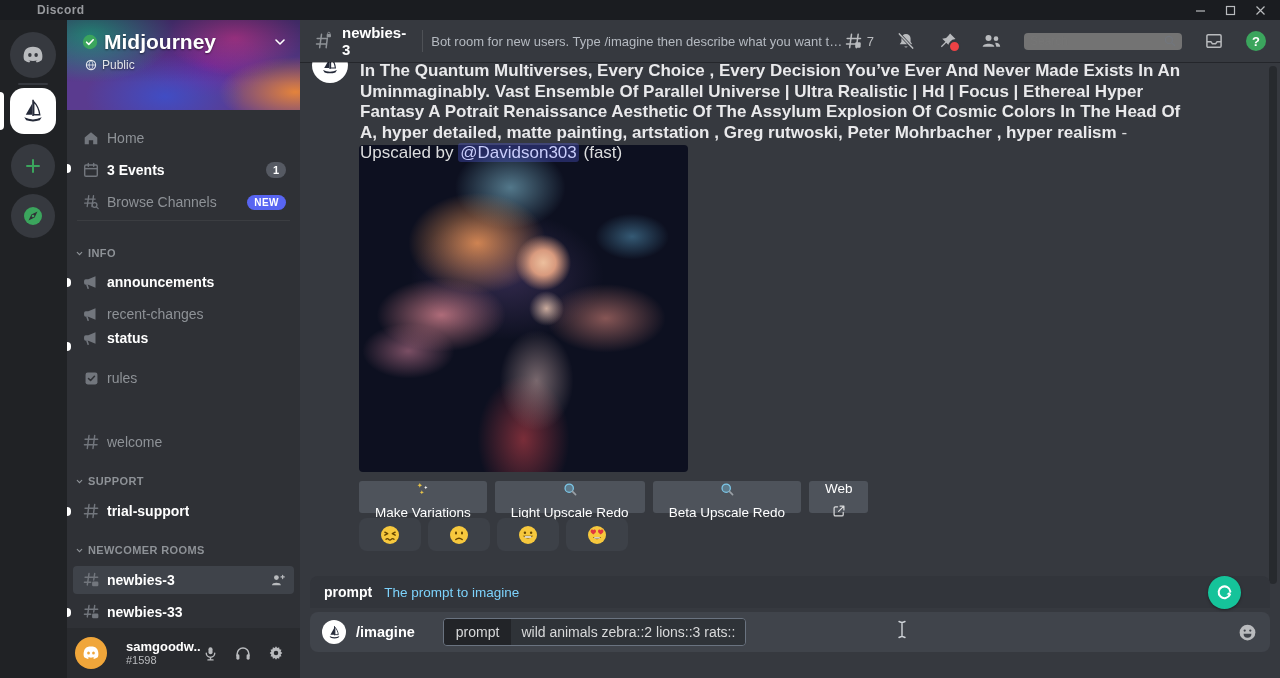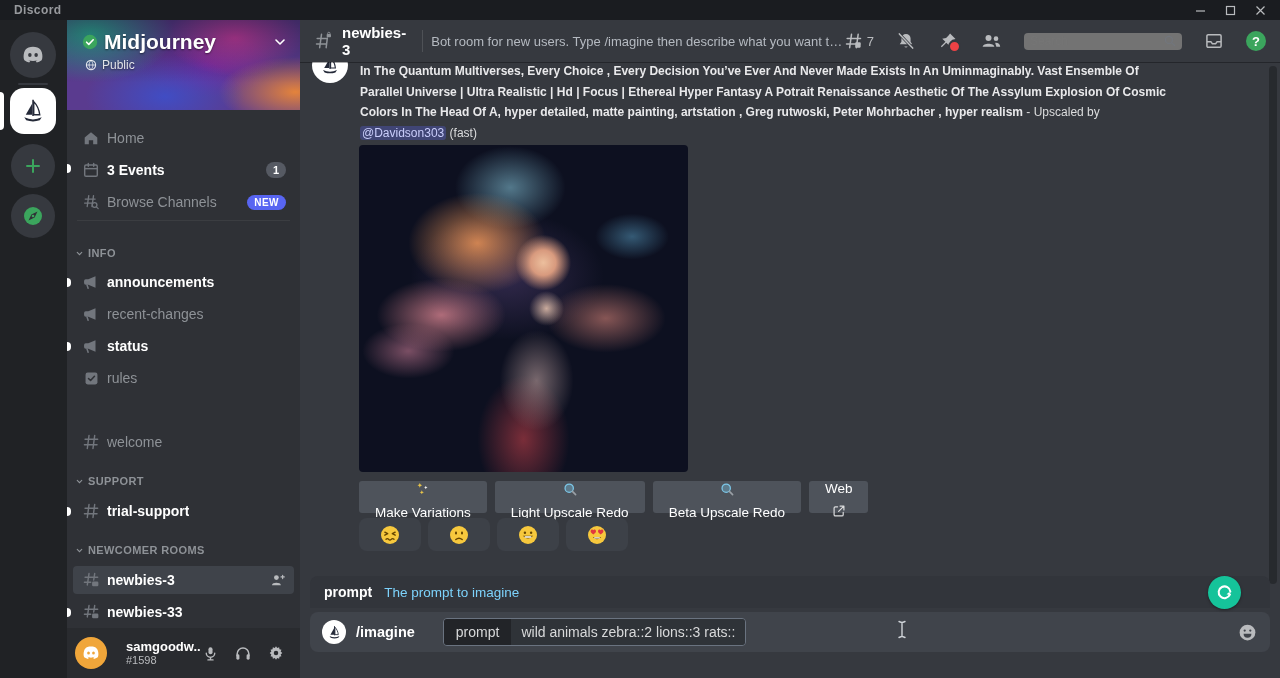--- a/index.html
+++ b/index.html
@@ -2,21 +2,21 @@
 <html><head>
 <meta charset="utf-8">
 <style>
   html,body{margin:0;padding:0;background:#000;}
   .app{position:relative;width:1280px;height:678px;background:#36393f;overflow:hidden;
        font-family:"Liberation Sans",sans-serif;color:#dcddde;font-size:14px;}
   svg{display:block}
 
   
   .titlebar{position:absolute;top:0;left:0;right:0;height:20px;background:#1a1c20;display:flex;align-items:center;z-index:20;}
-  .tb-title{margin-left:14px;font-size:12px;font-weight:bold;color:#97999d;letter-spacing:.4px;}
+  .tb-title{margin-left:37px;font-size:12px;font-weight:bold;color:#97999d;letter-spacing:.4px;}
   .tb-controls{margin-left:auto;display:flex;align-items:center;gap:14px;margin-right:12px;color:#b9bbbe;}
   .tb-btn{width:16px;height:14px;display:flex;align-items:center;justify-content:center;}
 
   
   .rail{position:absolute;top:20px;left:0;width:67px;bottom:0;background:#202225;z-index:10;}
   .rail-btn{position:absolute;left:10px;width:46px;height:46px;border-radius:50%;background:#36393f;
             display:flex;align-items:center;justify-content:center;color:#b9bbbe;cursor:pointer;}
   .rail-home{top:12px;}
   .rail-sep{position:absolute;top:63px;left:18px;width:30px;height:2px;background:#36393f;border-radius:1px;}
   .rail-mj{top:68px;background:#ffffff;border-radius:14px;}
@@ -78,21 +78,21 @@
           font-size:12px;padding:0 22px 0 6px;font-family:inherit;outline:none;}
   .searchwrap{position:relative;display:flex;align-items:center;}
   .searchwrap .sic{position:absolute;right:5px;color:#72767d;}
   .helpdot{width:20px;height:20px;border-radius:50%;background:#3ba55d;color:#fff;font-weight:bold;font-size:13px;
            display:flex;align-items:center;justify-content:center;cursor:pointer;}
   .pin-dot{position:absolute;right:-3px;bottom:-2px;width:9px;height:9px;border-radius:50%;background:#ed4245;border:2px solid #36393f;}
 
   
   .msg-avatar{position:absolute;left:12px;top:27px;width:36px;height:36px;border-radius:50%;background:#fff;
               display:flex;align-items:center;justify-content:center;z-index:1;}
-  .msg-text{position:absolute;left:60px;top:41px;width:824px;font-size:12px;line-height:20.5px;color:#dcddde;z-index:1;}
+  .msg-text{position:absolute;left:60px;top:41px;width:824px;font-size:17px;line-height:20.5px;color:#dcddde;z-index:1;}
   .msg-text .b{font-weight:bold;color:#e9e9eb;}
   .mention{background:rgba(88,101,242,.3);color:#c9cdfb;border-radius:3px;padding:0 2px;font-weight:500;cursor:pointer;}
   .genimg{position:absolute;left:59px;top:125px;width:329px;height:327px;border-radius:4px;cursor:pointer;
     background:
       radial-gradient(circle at 56% 36%, #ecbf9d 0%, #d89a7e 4.5%, rgba(216,154,126,0) 10%),
       radial-gradient(circle at 57% 50%, rgba(232,196,176,.85) 0%, rgba(232,196,176,0) 7%),
       radial-gradient(ellipse 16% 22% at 54% 72%, rgba(225,190,185,.5), transparent 70%),
       radial-gradient(ellipse 30% 22% at 36% 30%, rgba(238,150,88,.85), transparent 70%),
       radial-gradient(ellipse 24% 18% at 46% 13%, rgba(120,175,195,.65), transparent 70%),
       radial-gradient(ellipse 28% 16% at 25% 52%, rgba(228,138,150,.75), transparent 70%),
@@ -274,21 +274,21 @@
     <div class="chrow" style="top:280px">
       <span class="ci">
           <svg width="18" height="18" viewBox="0 0 20 20">
             <path d="M15 3.5L7 7H4.2A1.9 1.9 0 0 0 2.3 8.9v2.2A1.9 1.9 0 0 0 4.2 13H7l8 3.5Z" fill="currentColor"></path>
             <path d="M5.6 13.4l1.2 3.6" stroke="currentColor" stroke-width="1.7" stroke-linecap="round"></path>
           </svg>
         </span>
       <span class="cl">recent-changes</span>
     </div>
     <div class="upill" style="top:322px"></div>
-    <div class="chrow unread" style="top:312px">
+    <div class="chrow unread" style="top:304px">
       <span class="ci">
           <svg width="18" height="18" viewBox="0 0 20 20">
             <path d="M15 3.5L7 7H4.2A1.9 1.9 0 0 0 2.3 8.9v2.2A1.9 1.9 0 0 0 4.2 13H7l8 3.5Z" fill="currentColor"></path>
             <path d="M5.6 13.4l1.2 3.6" stroke="currentColor" stroke-width="1.7" stroke-linecap="round"></path>
           </svg>
         </span>
       <span class="cl">status</span>
     </div>
     <div class="chrow" style="top:344px">
       <span class="ci">

